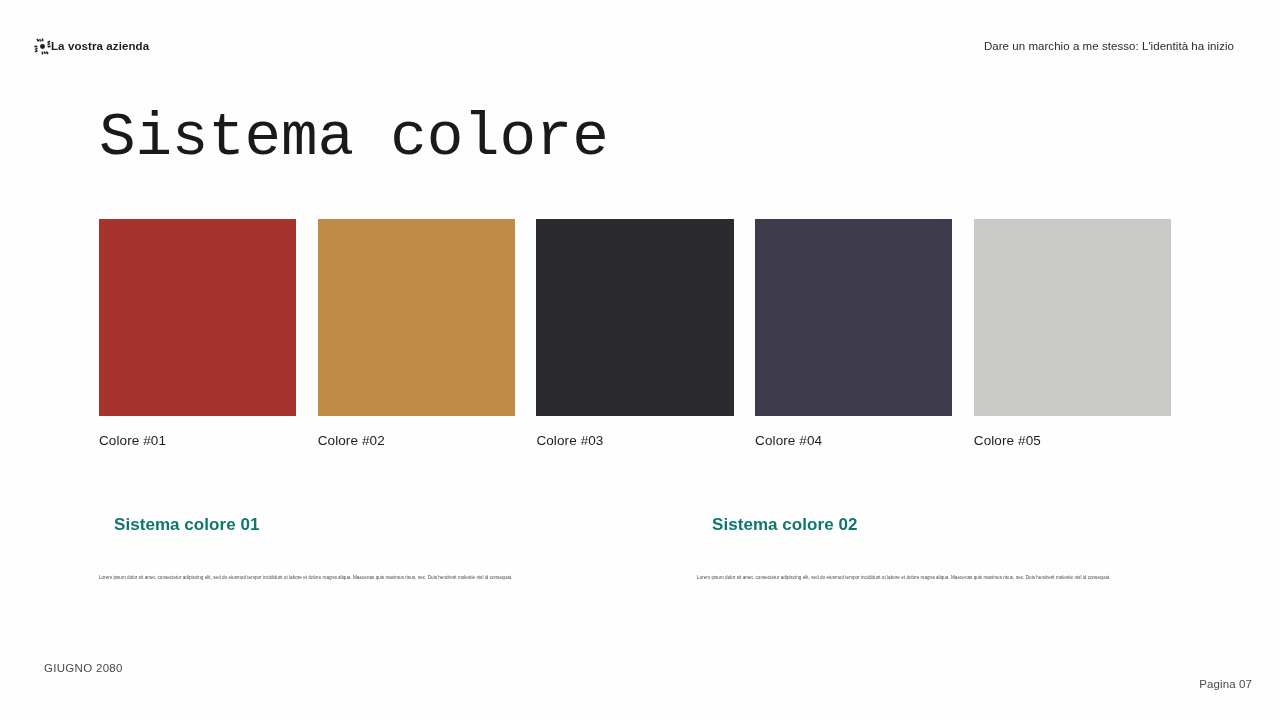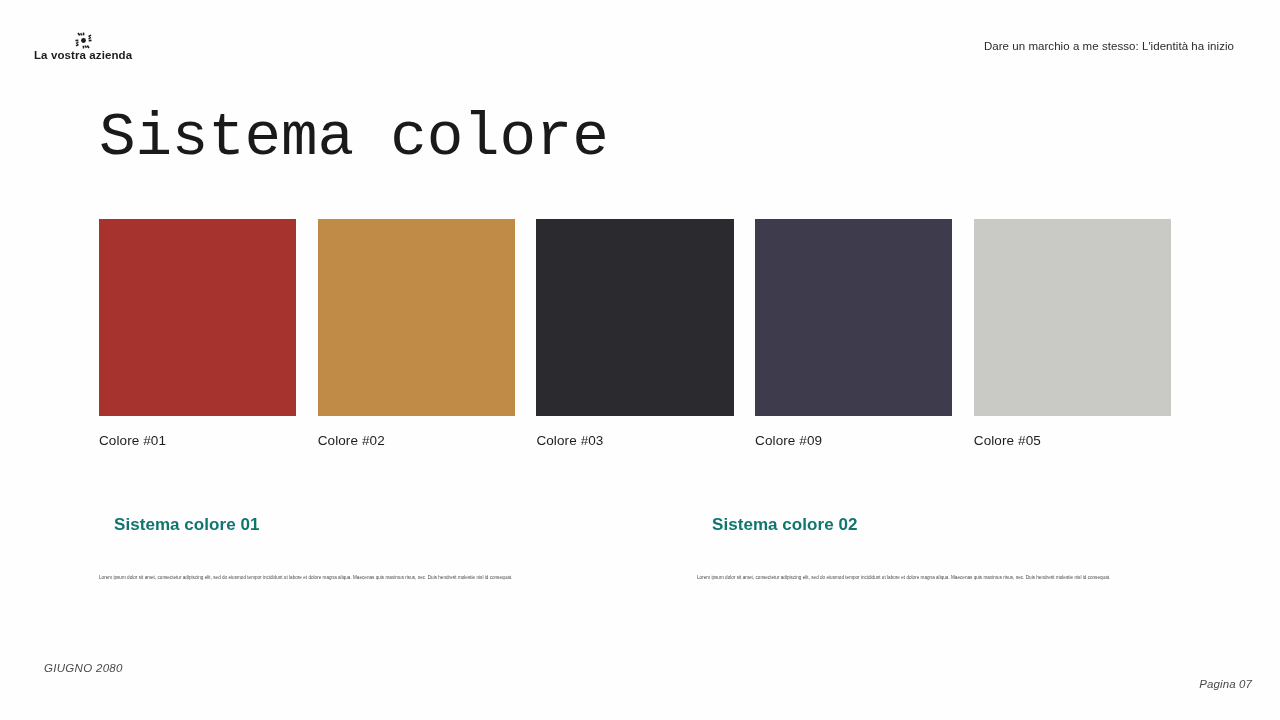--- a/index.html
+++ b/index.html
@@ -31,21 +31,20 @@
     display: flex;
     align-items: center;
     justify-content: space-between;
     padding: 0 46px 0 34px;
     box-sizing: border-box;
   }
   .brand {
     display: flex;
     align-items: center;
     gap: 0;
-    flex-direction: column;
   }
   .brand-mark {
     width: 17px;
     height: 17px;
     flex: 0 0 auto;
     display: block;
   }
   .brand-name {
     font-size: 11.5px;
     font-weight: bold;
@@ -147,21 +146,20 @@
     justify-content: space-between;
     padding: 0 28px 0 44px;
     box-sizing: border-box;
   }
   .footer-left,
   .footer-right {
     font-size: 11.5px;
     color: #4a4a4e;
     letter-spacing: 0.3px;
     white-space: nowrap;
-    font-style: italic;
   }
   .footer-right {
     letter-spacing: 0.1px;
     margin-top: 32px;
   }
 </style>
 </head>
 <body>
 
 <div class="slide">
@@ -196,21 +194,21 @@
     <div class="swatch-cell">
       <div class="swatch-chip" style="background-color: rgb(192, 139, 70);"></div>
       <div class="swatch-label">Colore #02</div>
     </div>
     <div class="swatch-cell">
       <div class="swatch-chip" style="background-color: rgb(42, 42, 47);"></div>
       <div class="swatch-label">Colore #03</div>
     </div>
     <div class="swatch-cell">
       <div class="swatch-chip" style="background-color: rgb(62, 59, 77);"></div>
-      <div class="swatch-label">Colore #09</div>
+      <div class="swatch-label">Colore #04</div>
     </div>
     <div class="swatch-cell">
       <div class="swatch-chip" style="background-color: rgb(201, 202, 197);"></div>
       <div class="swatch-label">Colore #05</div>
     </div>
   </div>
 
   <div class="desc-row">
     <div class="desc-col">
       <h2 class="desc-heading">Sistema colore 01</h2>

